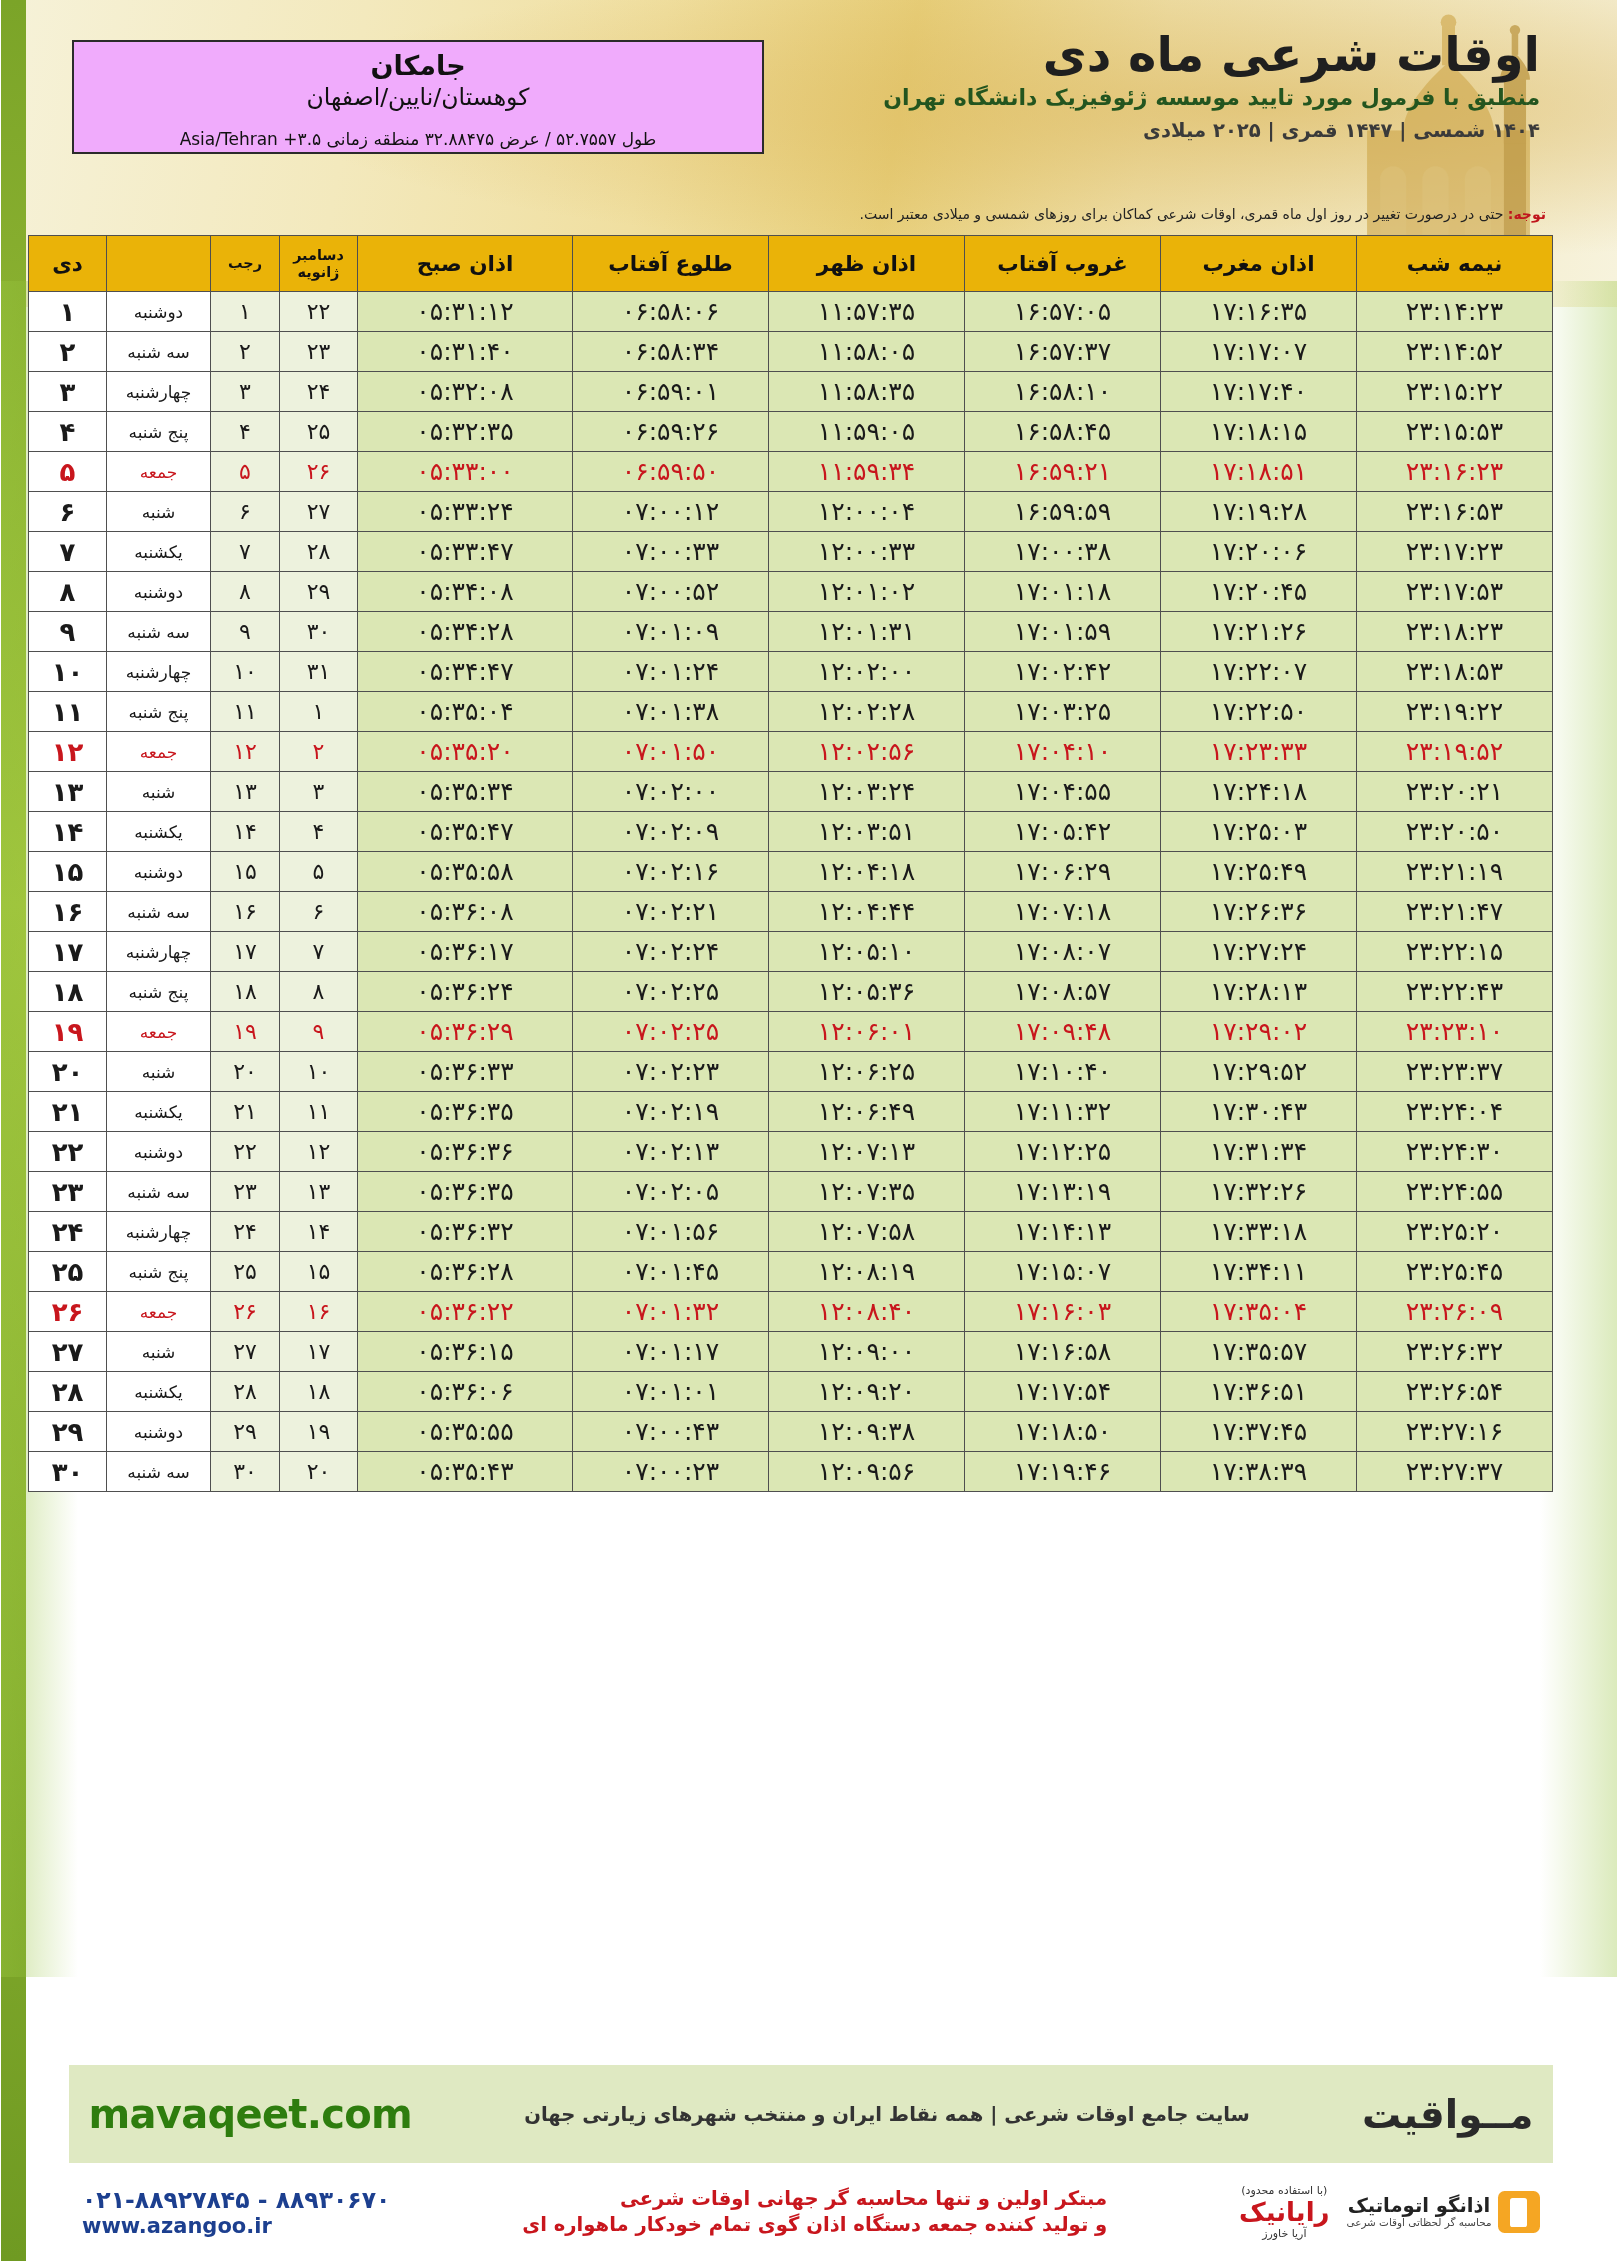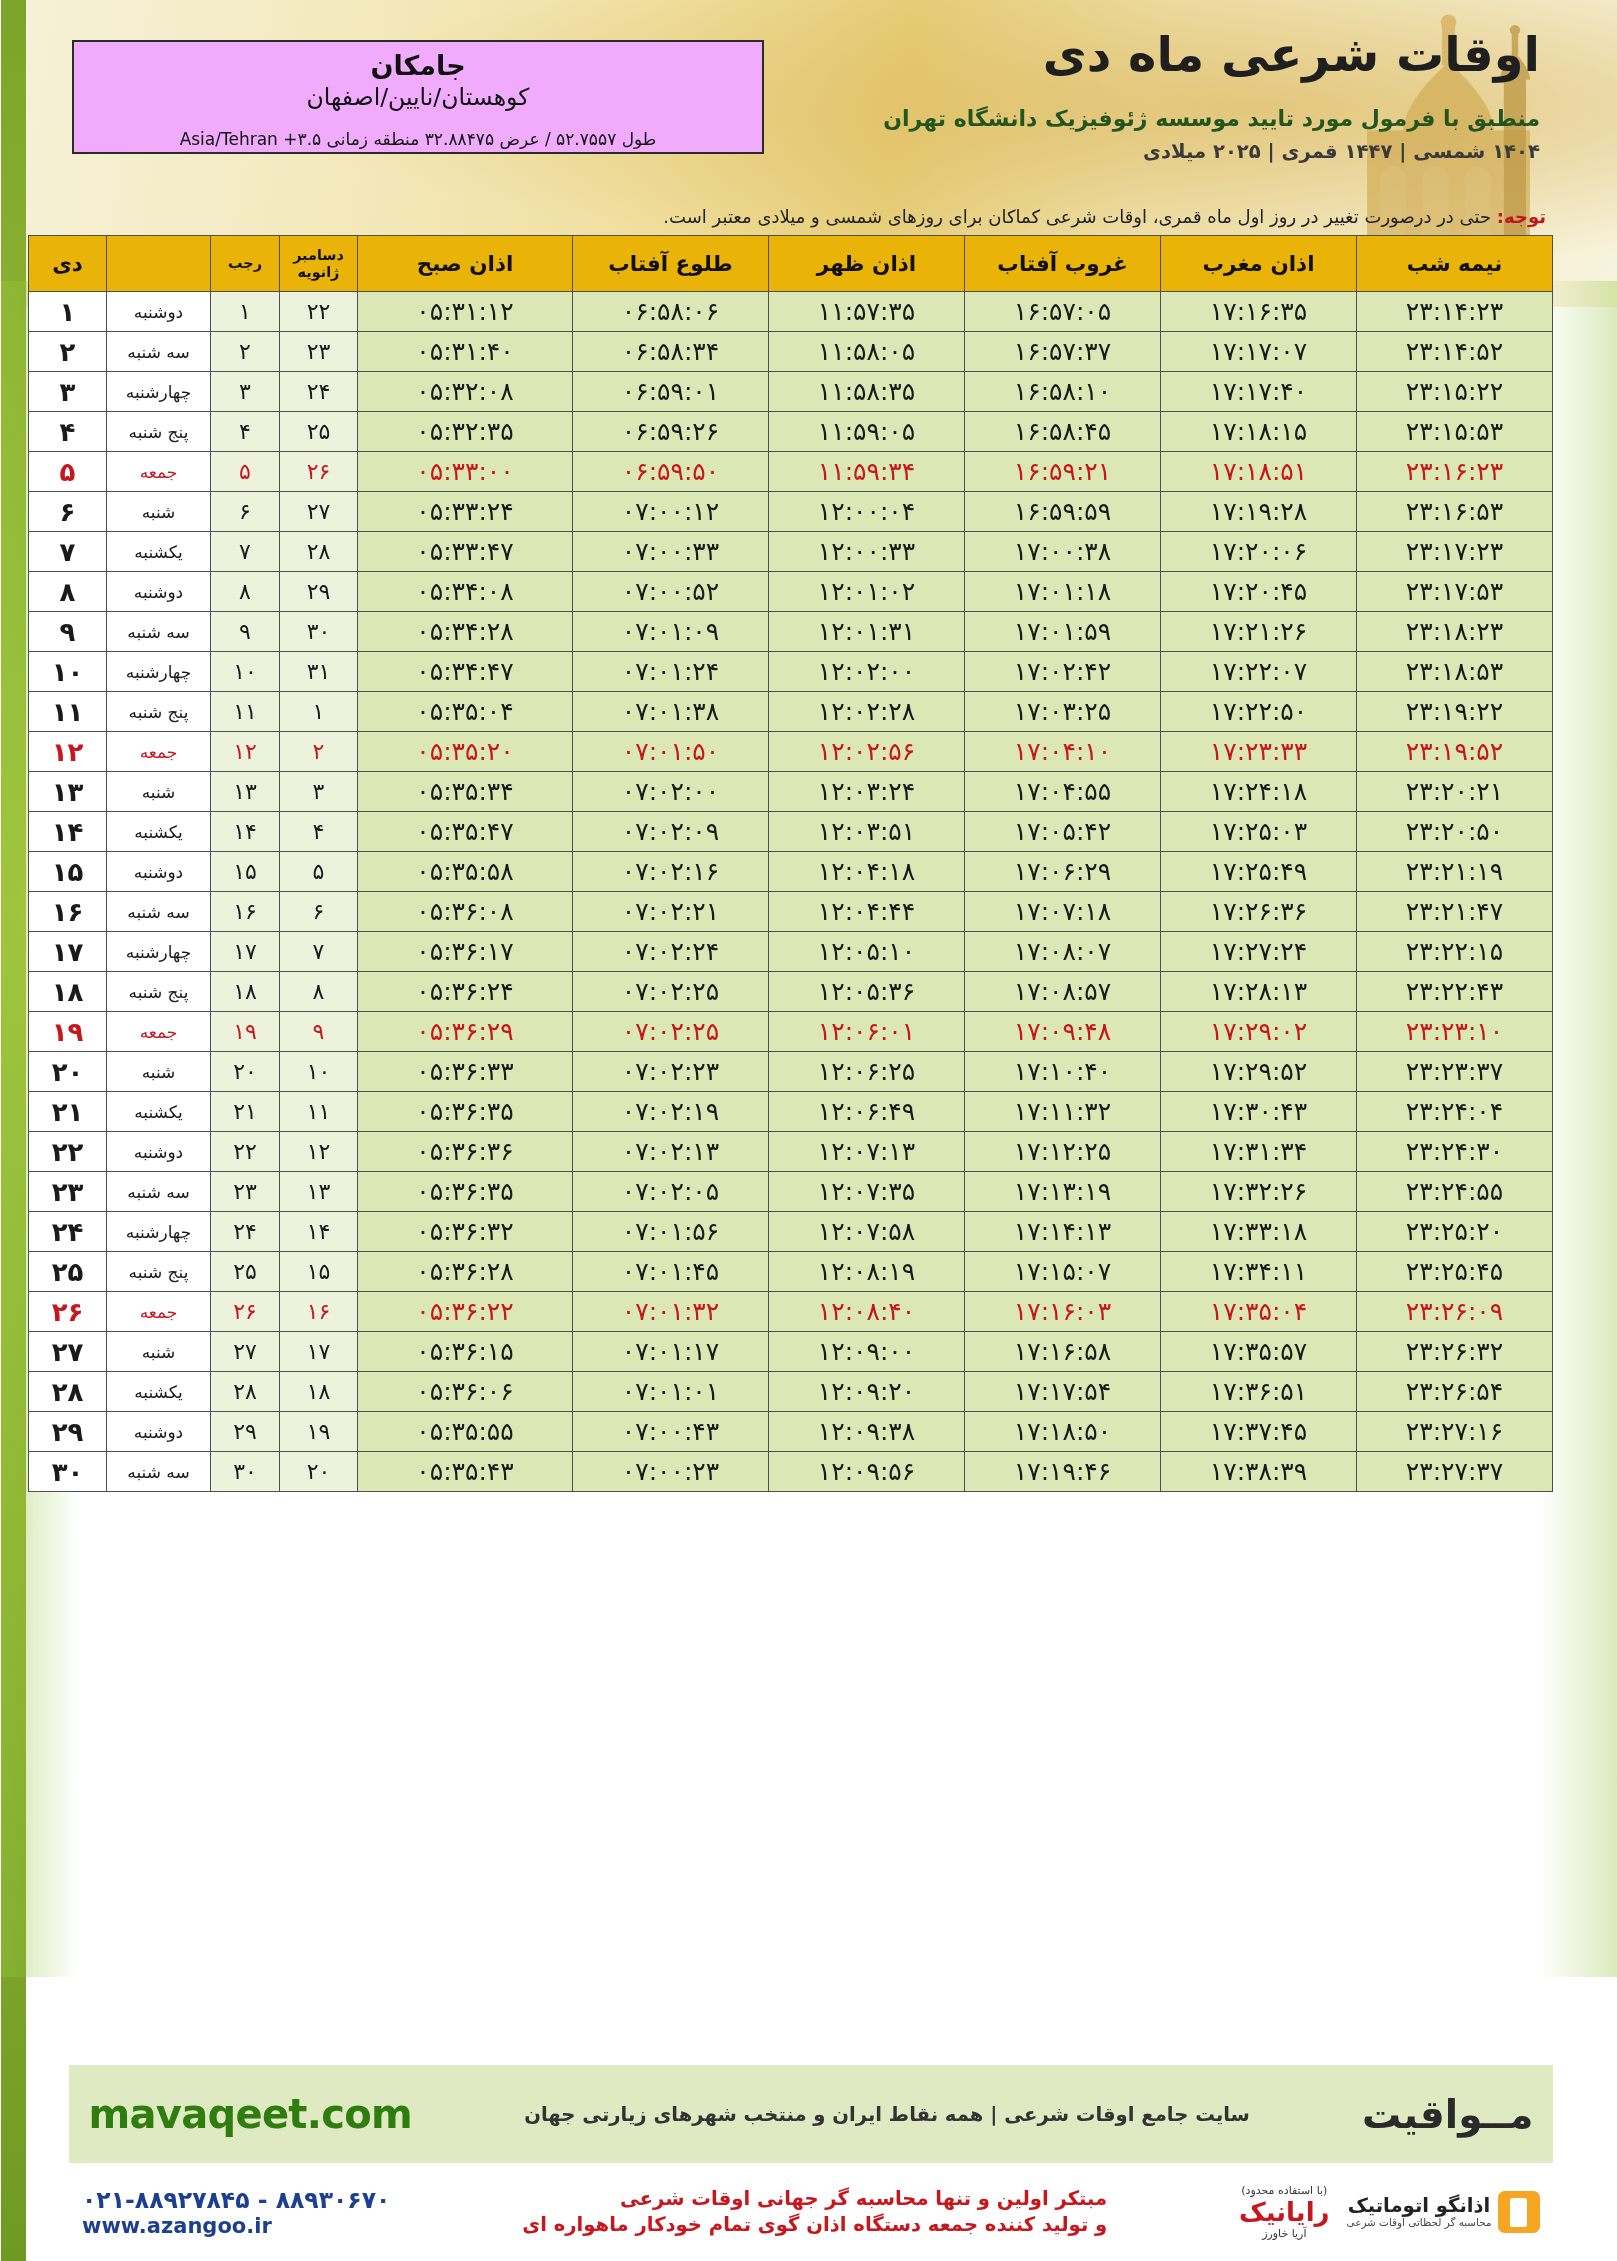--- a/index.html
+++ b/index.html
@@ -41,40 +41,40 @@
   
   .header {
     position:absolute; top:29px; right:78px; width:783px;
     text-align:right; direction:rtl;
   }
   .title {
     font-size: 48px; font-weight:bold; color:#1f1f1f; line-height:1.05;
     letter-spacing:-0.7px;
   }
   .subtitle {
-    font-size: 22px; font-weight:bold; color:#23551f; margin-top:27px;
+    font-size: 22px; font-weight:bold; color:#23551f; margin-top:6px;
   }
   .dates-line {
     font-size: 19.6px; color:#3a3a3a; margin-top:9px; font-weight:bold;
   }
 
   
   .loc-box {
     position:absolute; top:40px; left:72px; width:692px; height:114px;
     border:2px solid #2b2b2b; background:#f0abfc; text-align:center;
     padding-top:6.5px;
   }
   .loc-name { font-size:27px; font-weight:bold; color:#111; line-height:1.25; }
   .loc-sub  { font-size:23.5px; color:#111; line-height:1.3; }
   .loc-meta { font-size:17px; color:#111; margin-top:16px; }
 
   
   .note {
     position:absolute; top:206px; left:72px; width:1474px;
-    direction:rtl; font-size:18px; color:#222;
+    direction:rtl; font-size:14px; color:#222;
   }
   .note b { color:#c0161d; }
 
   
   .table-wrap {
     position:absolute; top:235px; left:69px; width:1484px;
   }
   table { border-collapse:collapse; width:100%; table-layout:fixed; direction:rtl; }
   th, td { border:1.3px solid #4f4f4f; text-align:center; }
   thead th {

